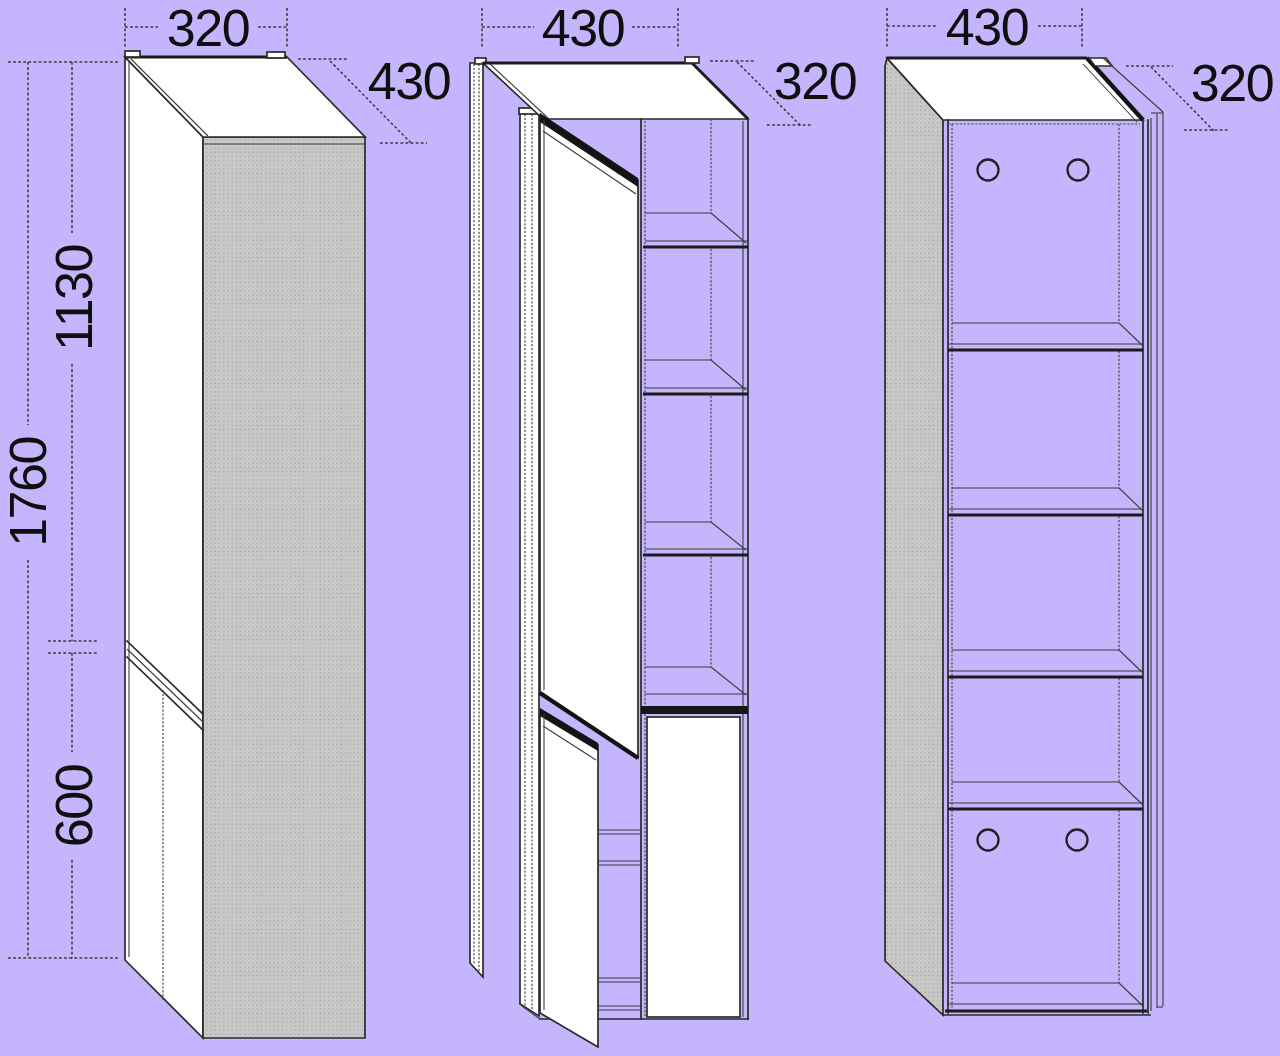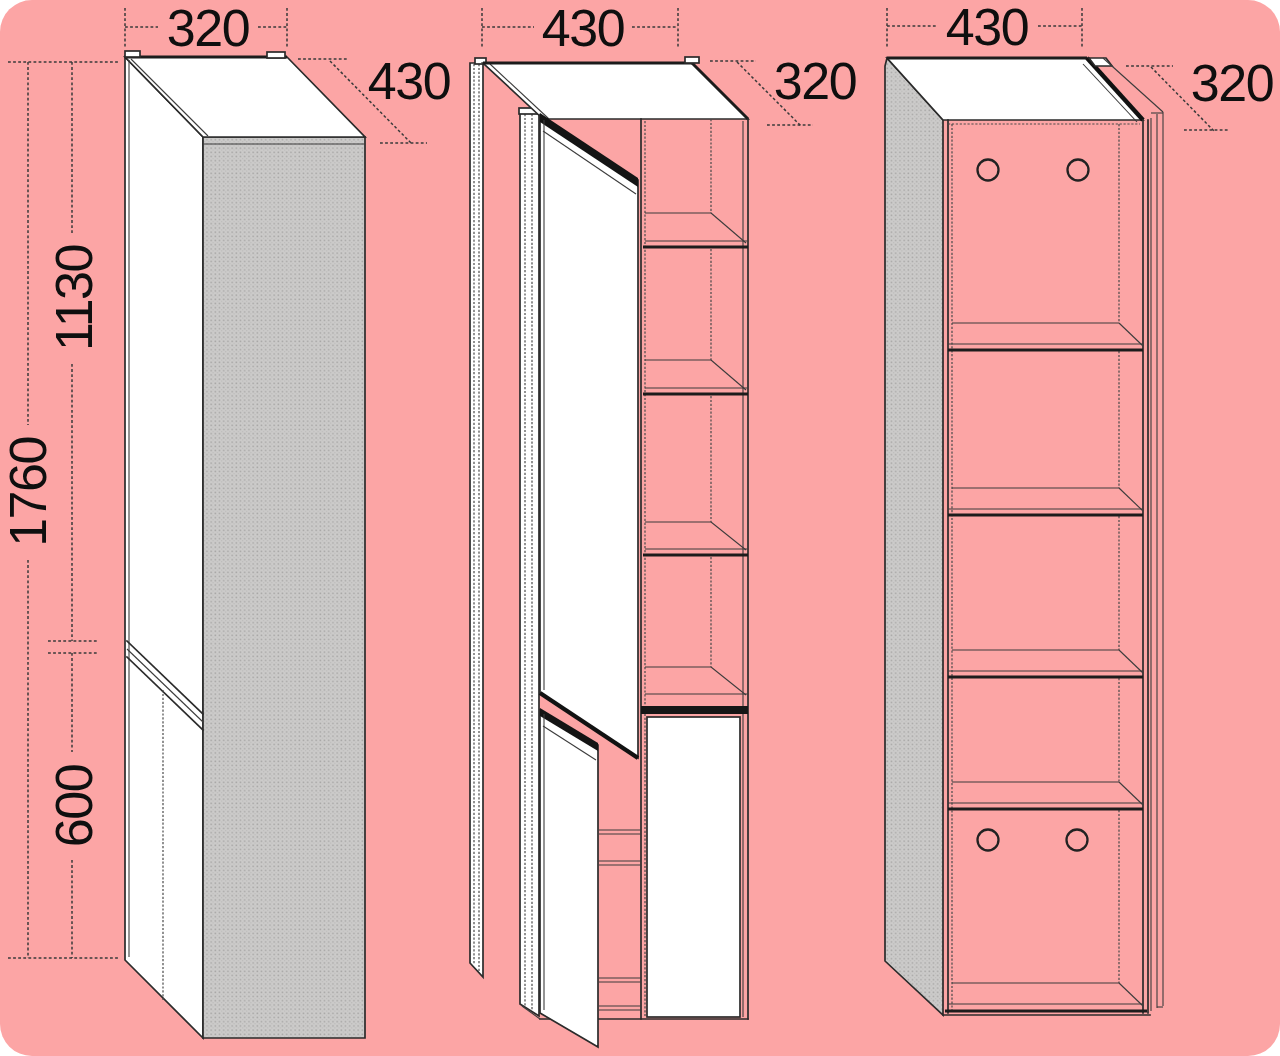--- a/index.html
+++ b/index.html
@@ -1,16 +1,16 @@
 <!DOCTYPE html>
 <html><head>
 <meta charset="utf-8">
 <style>
   html,body{margin:0;padding:0;background:#ffffff;}
-  .stage{width:1280px;height:1056px;position:relative;background:#fca5a5;border-radius:32px;}
+  .stage{width:1280px;height:1056px;position:relative;background:#c4b5fd;}
   .ln   {stroke:#2b2b2b;stroke-width:1.7;fill:none;stroke-linecap:square;}
   .lnw  {stroke:#2b2b2b;stroke-width:1.7;fill:#ffffff;stroke-linecap:square;}
   .lng  {stroke:#2b2b2b;stroke-width:1.7;stroke-linecap:square;}
   .thin {stroke:#3c3c3c;stroke-width:1.1;fill:none;}
   .dotl {stroke:#4a4a4a;stroke-width:1.2;stroke-dasharray:2.2 1.7;fill:none;}
   .med  {stroke:#1c1c1c;stroke-width:3;fill:none;}
   .thick{stroke:#121212;stroke-width:4.4;fill:none;}
   .dim  {stroke:#3a3a3a;stroke-width:1.5;stroke-dasharray:2.8 2.3;fill:none;}
   .dim-label{font-family:"Liberation Sans", sans-serif;font-size:52px;fill:#0f0f0f;letter-spacing:-1.5px;}
 </style>

